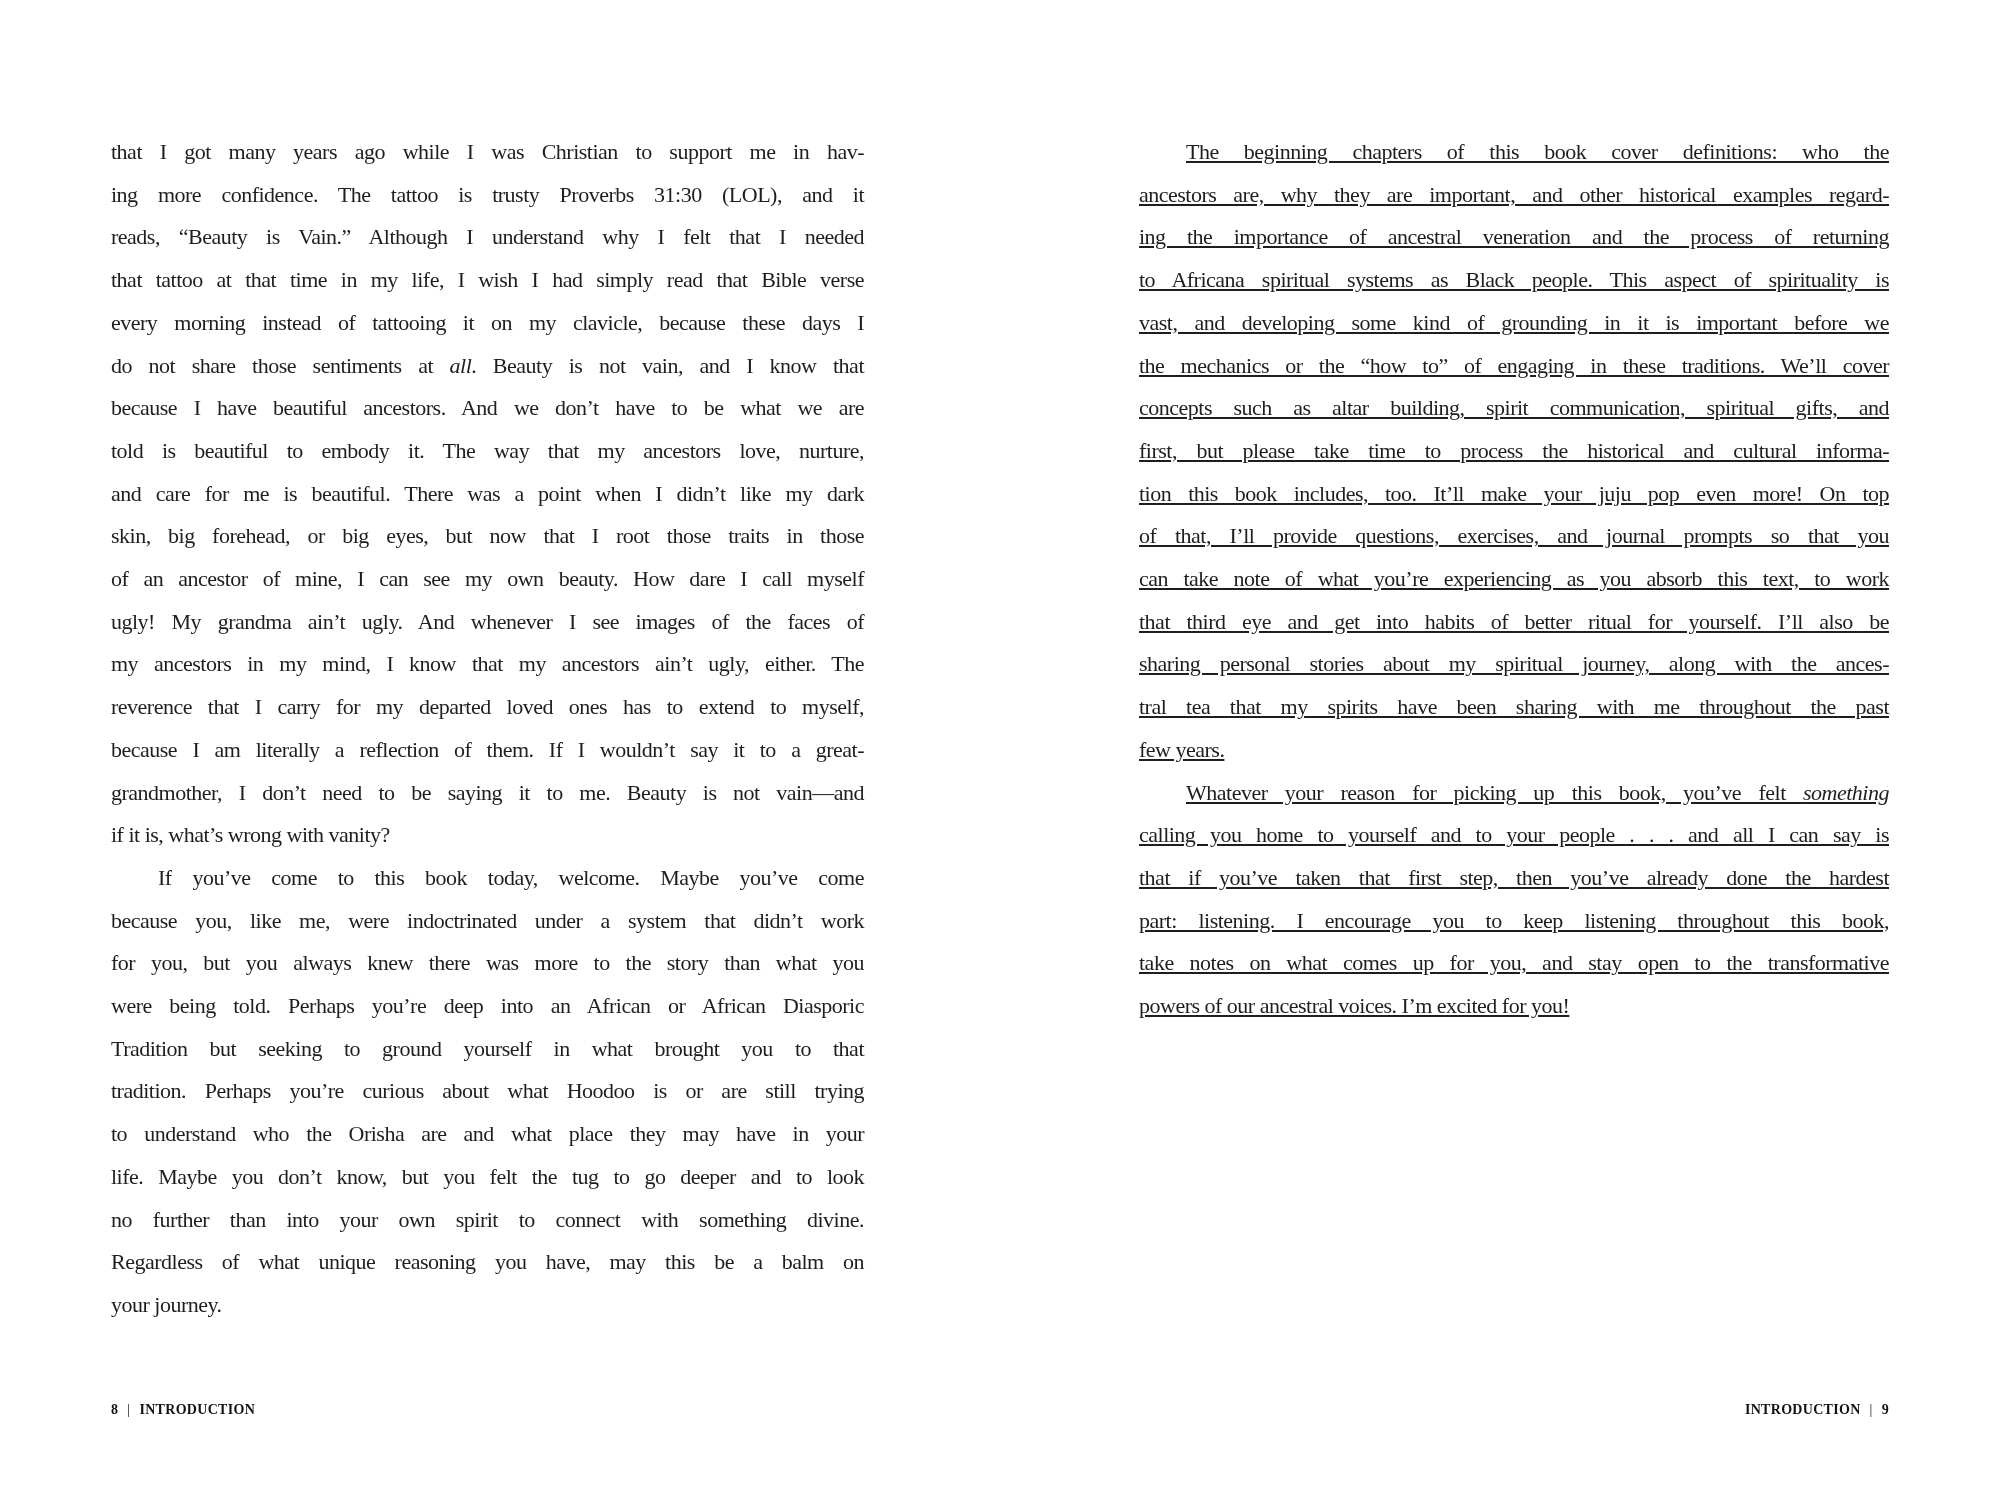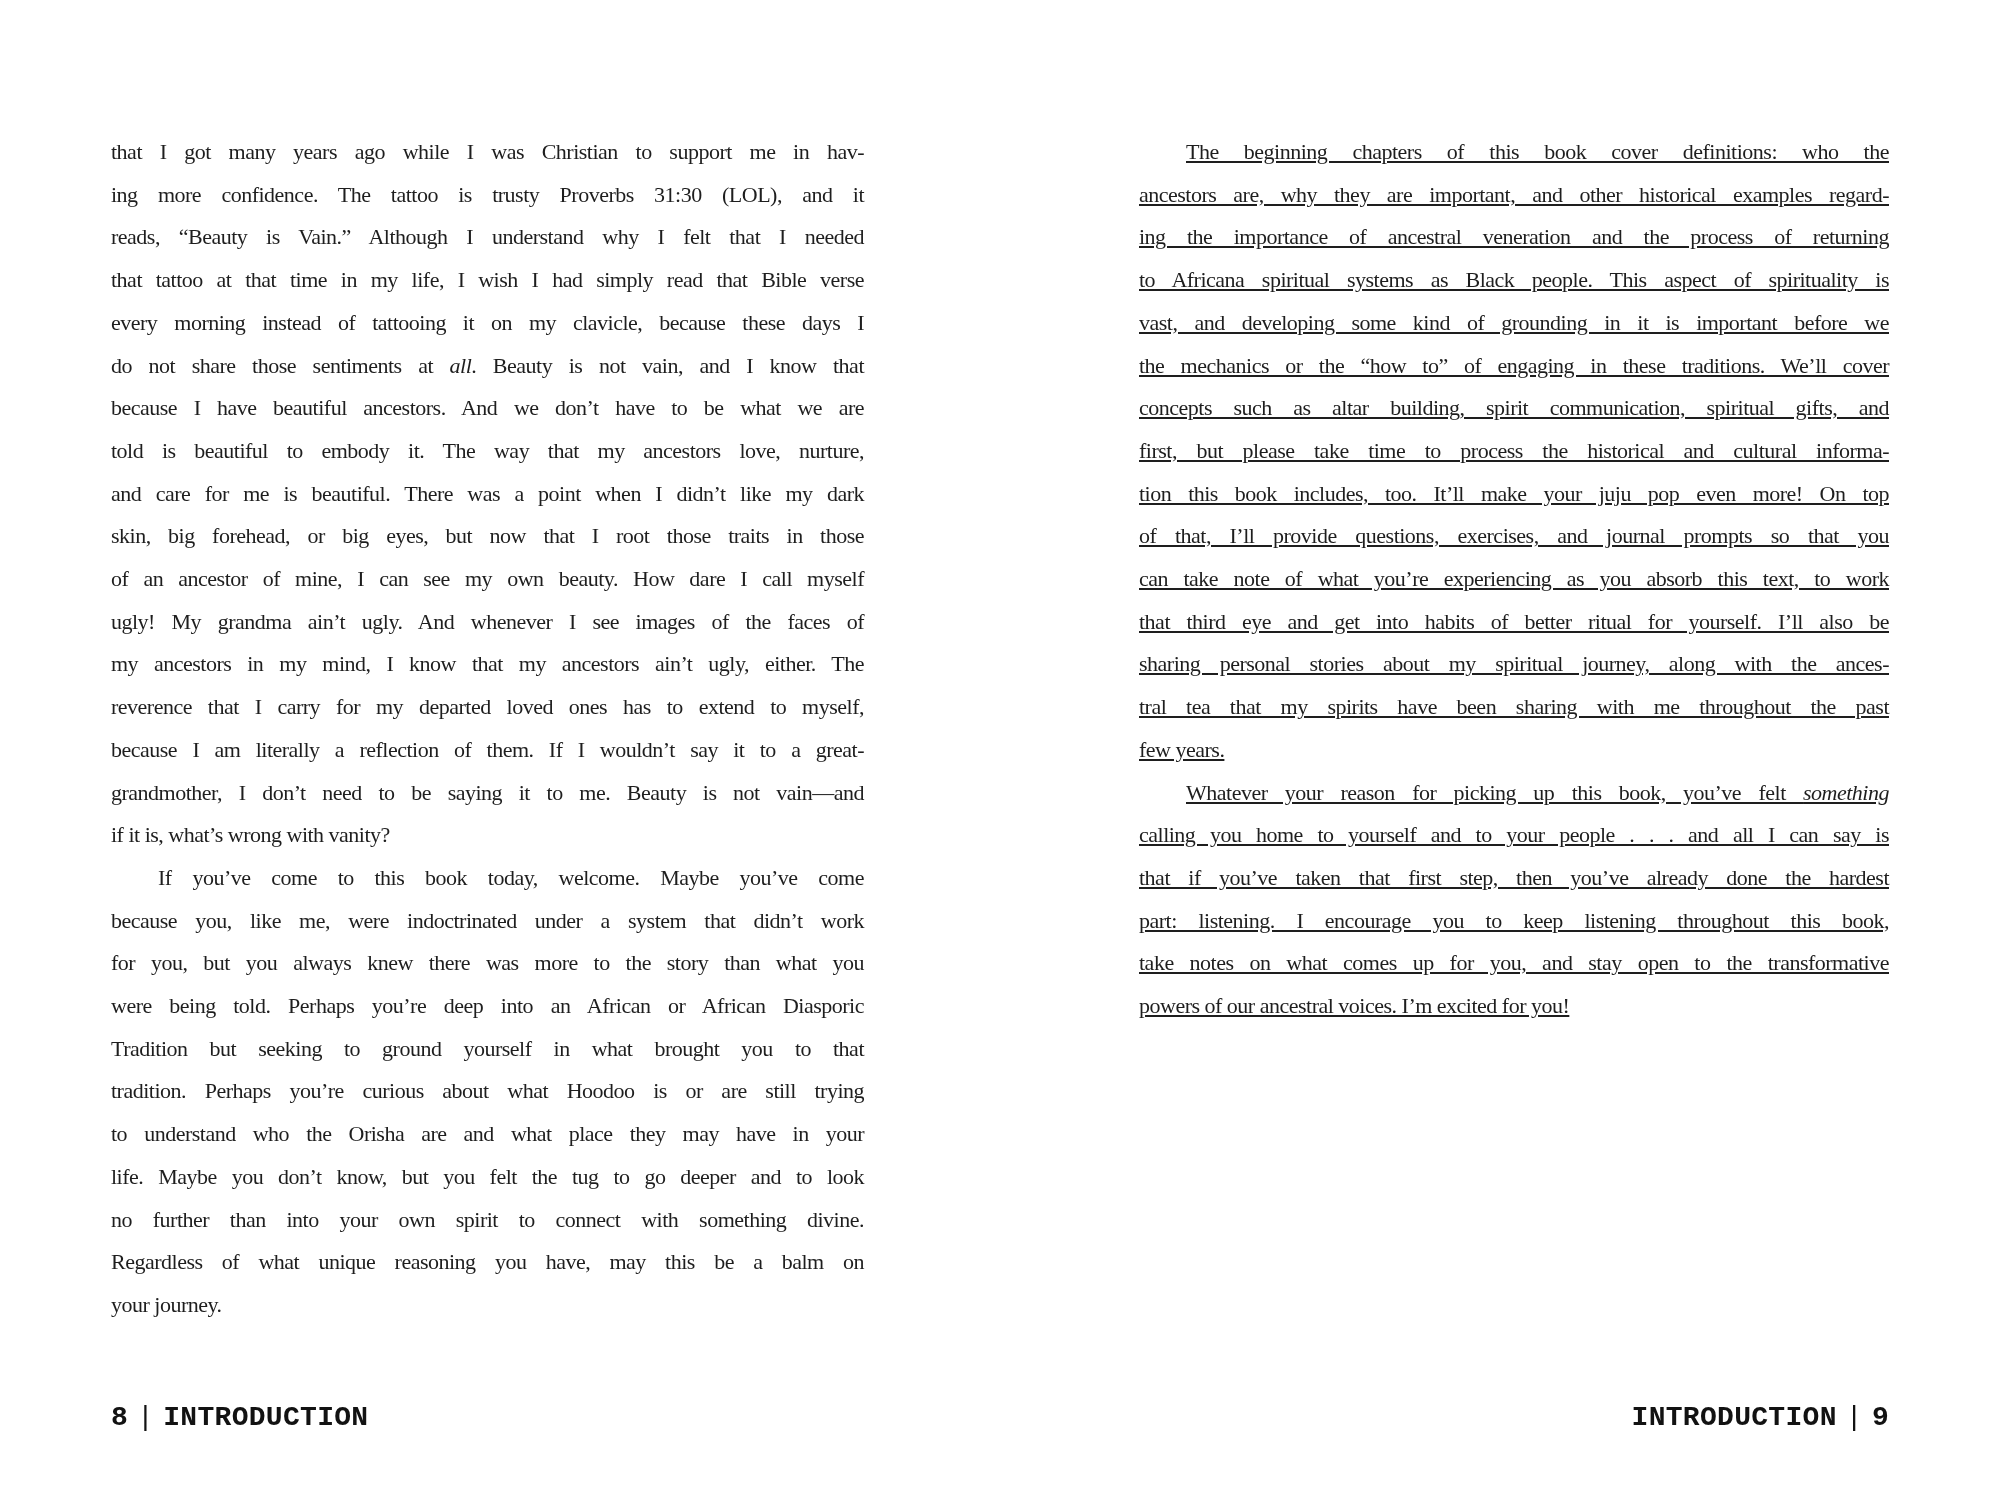--- a/index.html
+++ b/index.html
@@ -27,23 +27,23 @@
   .page.right .text-block { left: 139px; width: 750px; text-decoration: underline; }
 
   .line { text-align: justify; text-align-last: justify; }
   .line.last { text-align-last: left; }
   .line.indent { text-indent: 47px; }
   .line em { font-style: italic; margin-top: 12px; }
 
   .folio {
     position: absolute;
     top: 1402px;
-    font-family: Liberation Mono, monospace;
+    font-family: Liberation Serif, serif;
     font-weight: 700;
-    font-size: 28px;
+    font-size: 14px;
     letter-spacing: 0.3px;
     color: #121212;
     white-space: nowrap;
   }
   .page.left  .folio { left: 111px; }
   .page.right .folio { right: 111px; }
   .folio .sep { font-weight: 400; padding: 0 9px; }
 </style>
 </head>
 <body>

